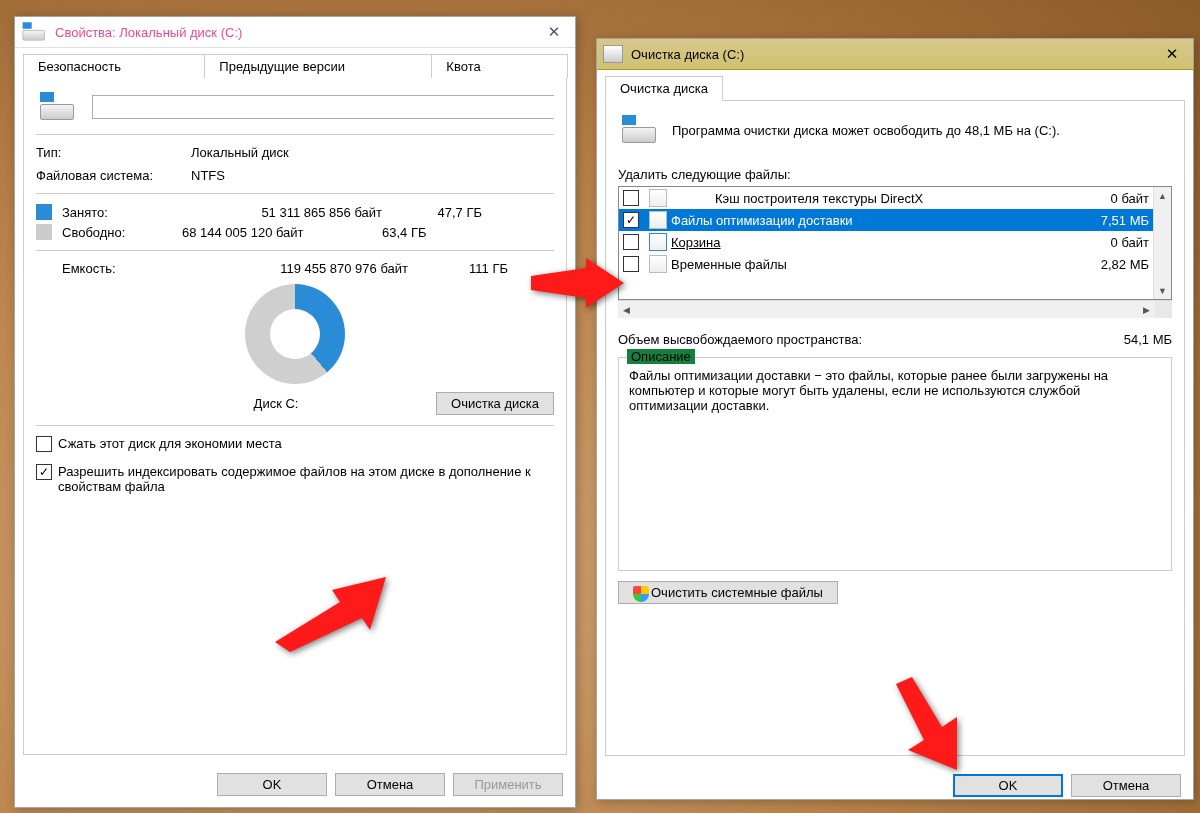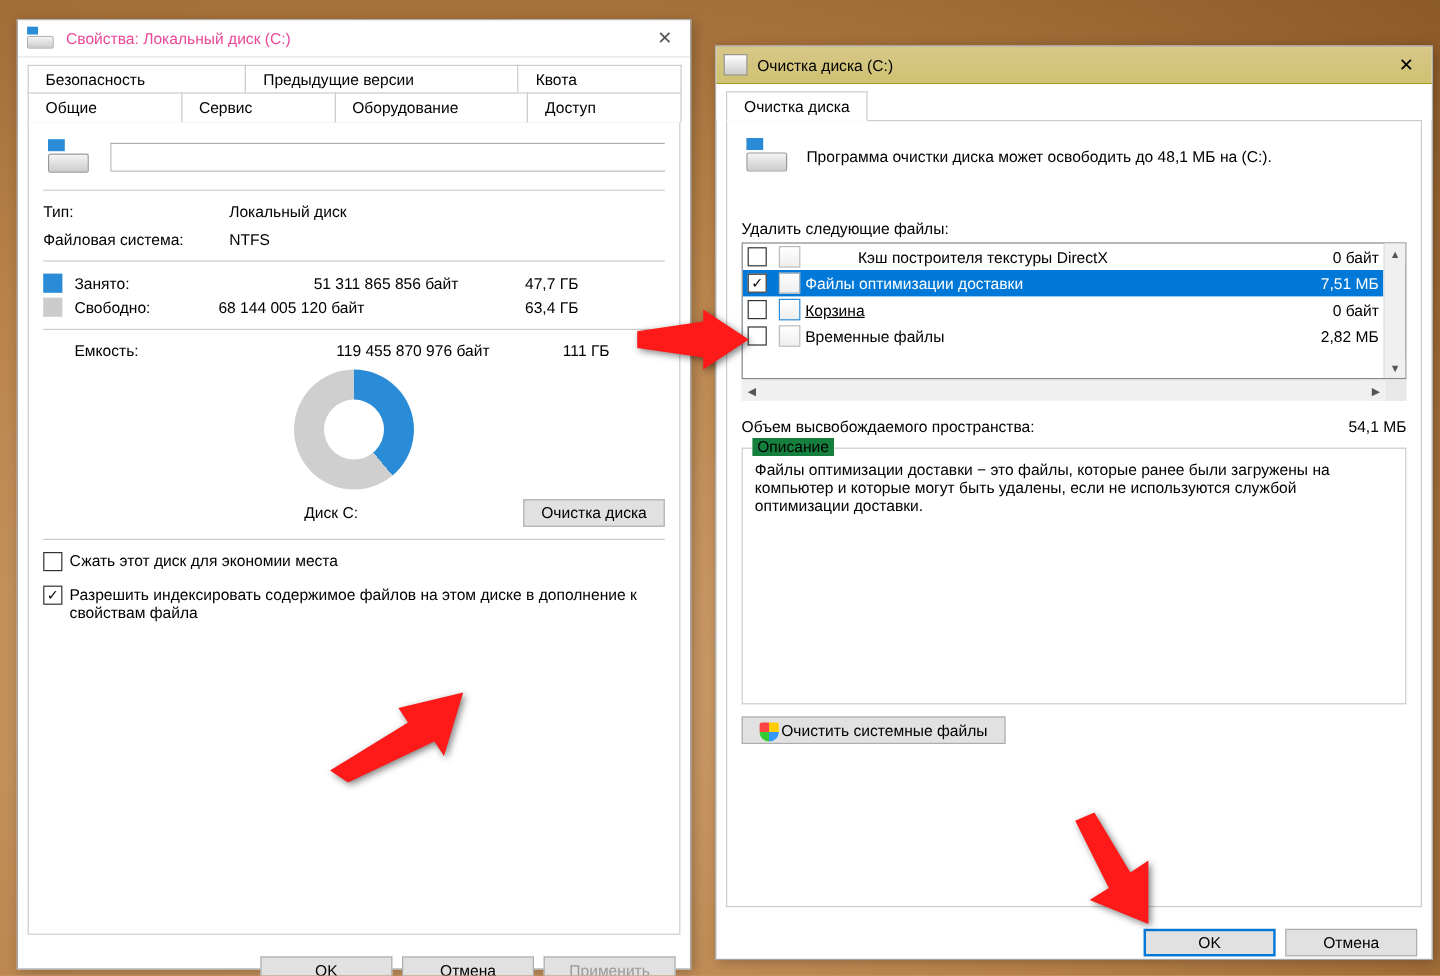--- a/index.html
+++ b/index.html
@@ -58,26 +58,20 @@
   <span class="disk-icon" style="transform:scale(.65);margin:-4px -6px -4px -8px"></span>
   <span class="t">Свойства: Локальный диск (C:)</span>
   <span class="close-x">✕</span>
  </div>
  <div class="tabs">
   <div class="tabrow">
    <div class="tab" style="flex:1">Безопасность</div>
    <div class="tab" style="flex:1.3">Предыдущие версии</div>
    <div class="tab" style="flex:.7">Квота</div>
   </div>
-  <div class="tabrow">
-   <div class="tab active" style="flex:.9">Общие</div>
-   <div class="tab" style="flex:.9">Сервис</div>
-   <div class="tab" style="flex:1.2">Оборудование</div>
-   <div class="tab" style="flex:.9">Доступ</div>
-  </div>
  </div>
  <div class="tabcontent" style="height:652px">
   <div class="row" style="gap:16px">
    <span class="disk-icon"></span>
    <div class="field"><input type="text" value="" style=""></div>
   </div>
   <hr>
   <div class="row">
         <span class="label-col">Тип:</span>
         <span>Локальный диск</span>
@@ -90,21 +84,21 @@
   <div class="row" style="margin:4px 0">
    <span class="sq blue"></span>
    <span style="width:120px">Занято:</span>
    <span style="width:200px;text-align:right">51 311 865 856 байт</span>
    <span style="width:100px;text-align:right">47,7 ГБ</span>
   </div>
   <div class="row" style="margin:4px 0">
    <span class="sq gray"></span>
    <span style="width:120px">Свободно:</span>
    <span style="width:200px;">68 144 005 120 байт</span>
-   <span style="width:100px;text-align:right">63,4 ГБ</span>
+   <span style="width:100px;">63,4 ГБ</span>
   </div>
   <hr>
   <div class="row" style="margin:4px 0">
    <span style="width:146px;padding-left:26px">Емкость:</span>
    <span style="width:200px;text-align:right">119 455 870 976 байт</span>
    <span style="width:100px;text-align:right">111 ГБ</span>
   </div>
   <div class="donut"></div>
   <div class="row" style="align-items:center;margin-top:6px">
    <span style="flex:1;text-align:center;padding-left:80px">Диск C:</span>
@@ -134,21 +128,21 @@
   <span class="close-x" style="color:#000">✕</span>
  </div>
  <div class="tabs">
   <div class="tab active">Очистка диска</div>
  </div>
  <div class="tabcontent" style="height:630px">
   <div class="row" style="gap:14px;align-items:center">
    <span class="disk-icon"></span>
    <span style="flex:1">Программа очистки диска может освободить до 48,1 МБ на  (C:).</span>
   </div>
-  <div style="margin-top:36px">Удалить следующие файлы:</div>
+  <div style="margin-top:20px">Удалить следующие файлы:</div>
   <div class="filelist">
    <div class="filelist-inner" id="flist">
           <div class="frow">
             <span class="chk" style="background: rgb(255, 255, 255); color: rgb(0, 0, 0);"></span>
             <span class="ficon"></span>
             <span style="flex: 1 1 0%; margin-left: 44px;">Кэш построителя текстуры DirectX</span>
             <span>0 байт</span>
           </div>
           <div class="frow sel">
             <span class="chk checked" style="background: rgb(255, 255, 255); color: rgb(0, 0, 0);"></span>

